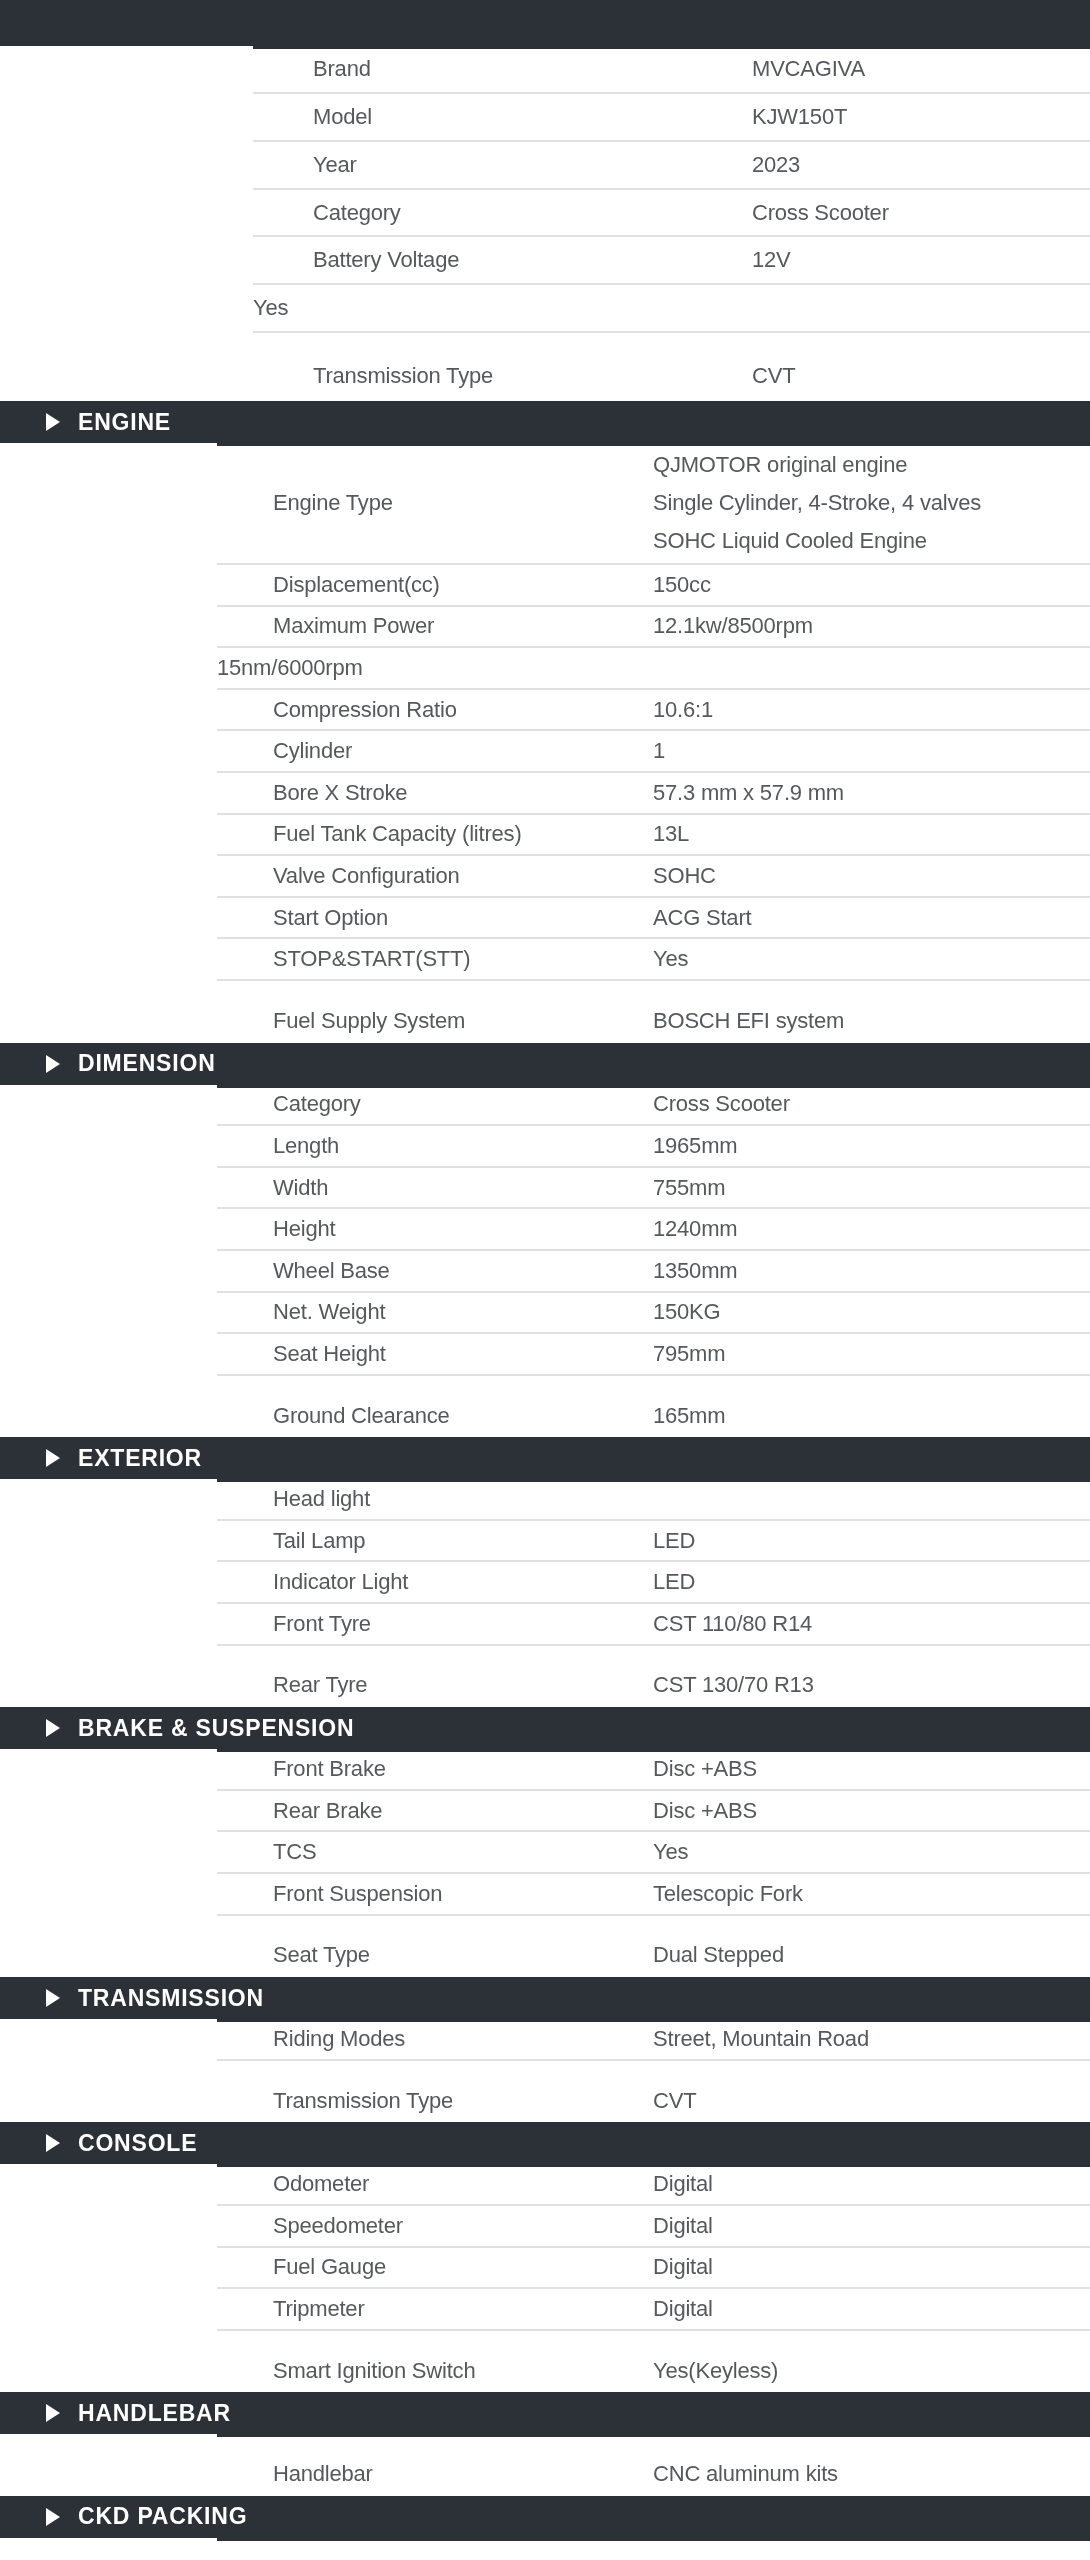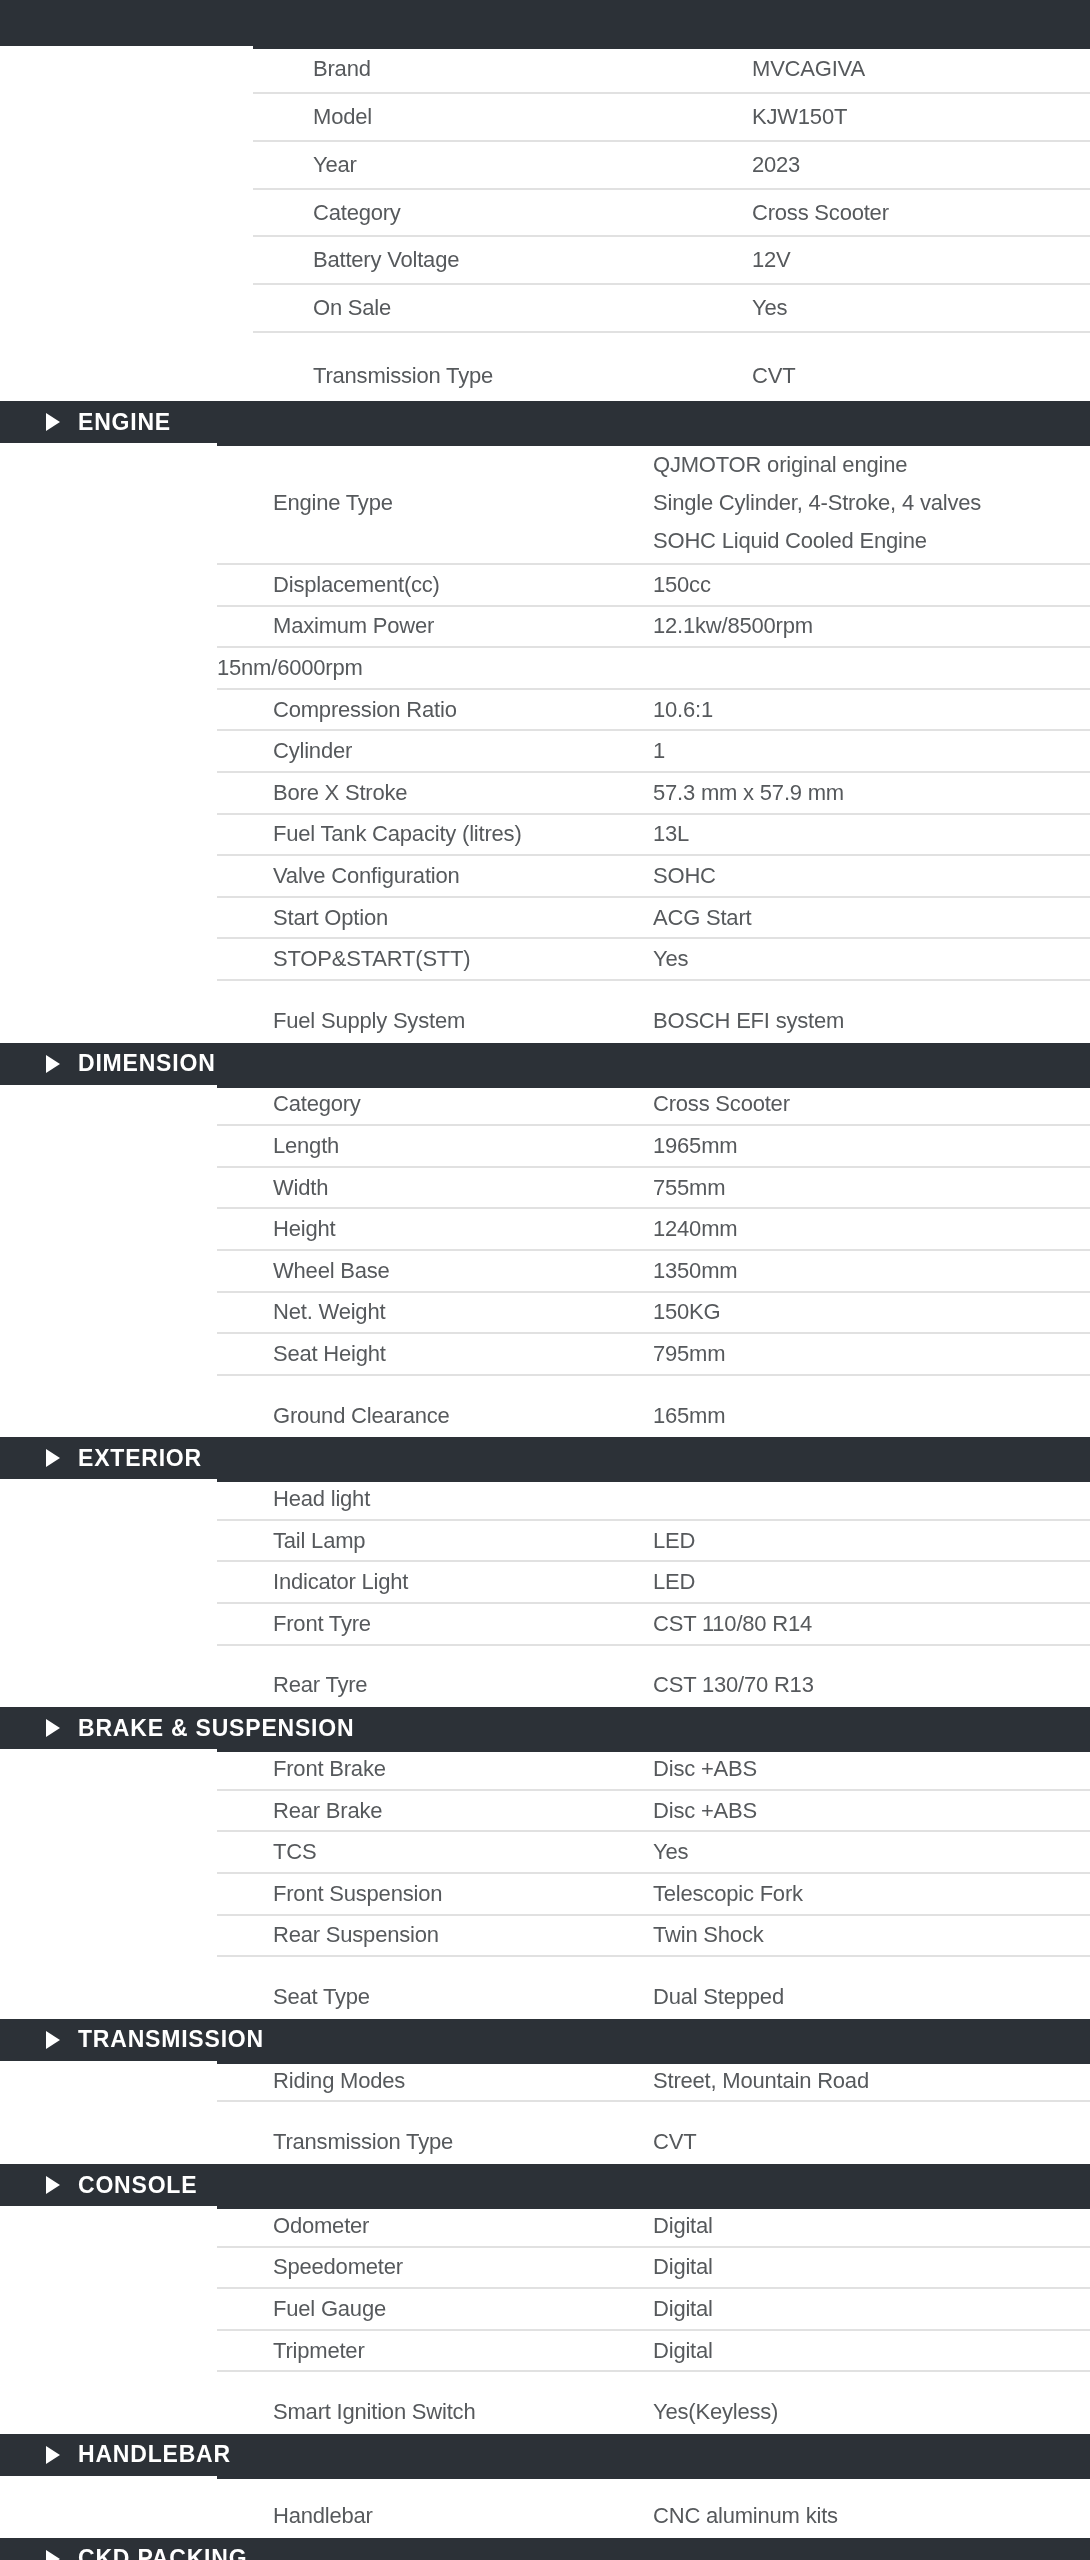--- a/index.html
+++ b/index.html
@@ -80,21 +80,20 @@
   </div>
       <div class="row">
     <div class="label">Category</div>
     <div class="value">Cross Scooter</div>
   </div>
       <div class="row">
     <div class="label">Battery Voltage</div>
     <div class="value">12V</div>
   </div>
       <div class="row">
-    <div class="label">On Sale</div>
     <div class="value">Yes</div>
   </div>
       <div class="row no-div">
     <div class="label">Transmission Type</div>
     <div class="value">CVT</div>
   </div>
     </div>
   <div id="sections">
       <div class="section">
     <div class="sec-bar">
@@ -237,24 +236,20 @@
     <div class="value">Disc +ABS</div>
   </div>
           <div class="row">
     <div class="label">TCS</div>
     <div class="value">Yes</div>
   </div>
           <div class="row">
     <div class="label">Front Suspension</div>
     <div class="value">Telescopic Fork</div>
   </div>
-          <div class="row">
-    <div class="label">Rear Suspension</div>
-    <div class="value">Twin Shock</div>
-  </div>
           <div class="row no-div">
     <div class="label">Seat Type</div>
     <div class="value">Dual Stepped</div>
   </div>
         </div>
   </div>
       <div class="section">
     <div class="sec-bar">
       <span class="tri"></span>
       <span class="sec-title">TRANSMISSION</span>

